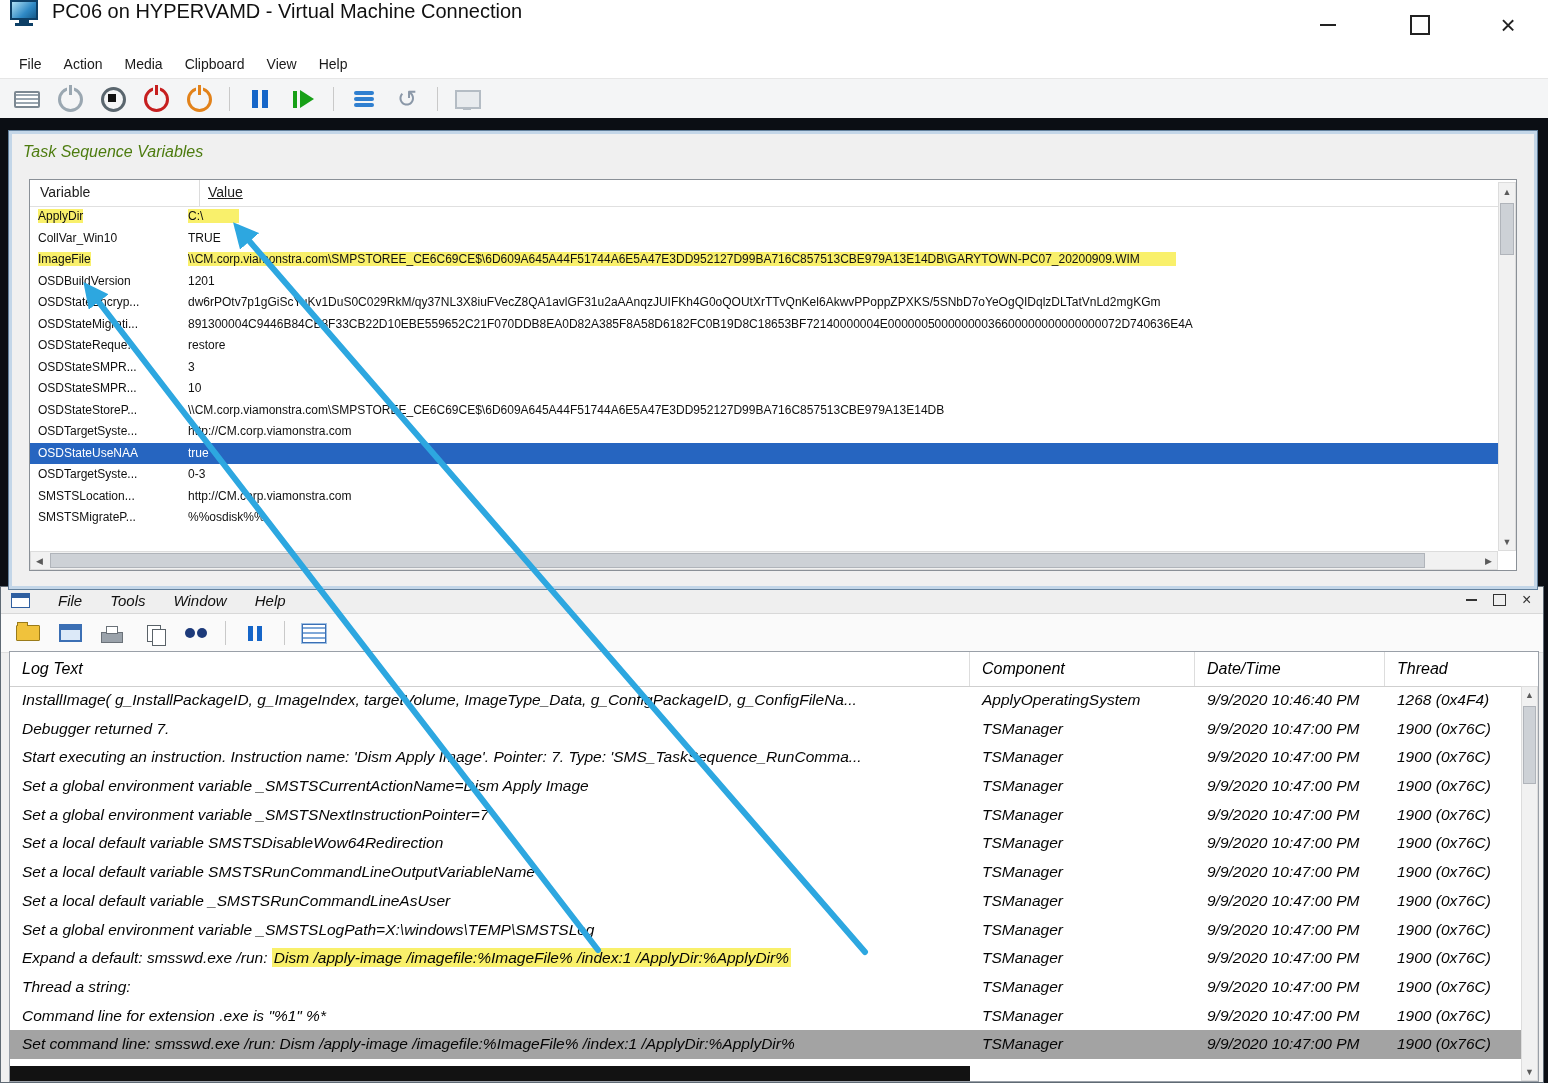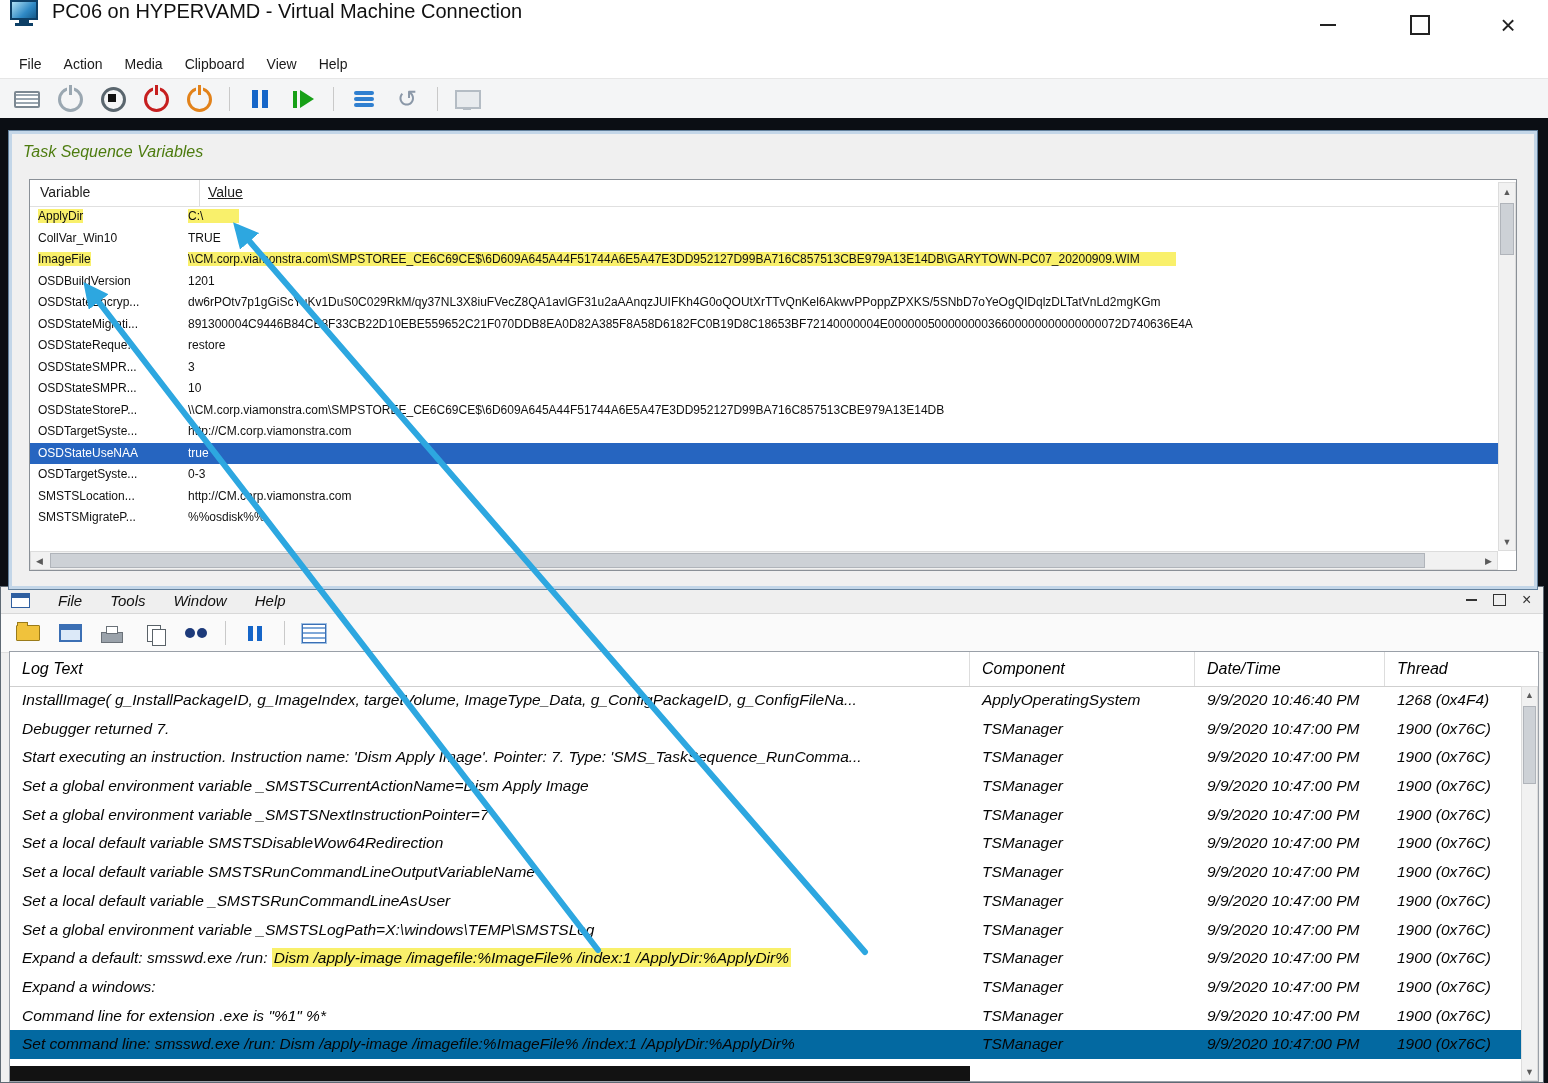--- a/index.html
+++ b/index.html
@@ -105,21 +105,21 @@
   .log{position:absolute;left:8px;top:64px;right:4px;bottom:0;background:#fff;border:1px solid #9aa0a8;box-sizing:border-box;}
   .log-header{display:flex;height:34px;font-style:italic;font-size:16px;color:#000;border-bottom:1px solid #cfcfcf;background:#fff;}
   .colA{width:960px;flex:none;box-sizing:border-box;padding-left:12px;overflow:hidden;}
   .colB{width:225px;flex:none;box-sizing:border-box;padding-left:12px;overflow:hidden;}
   .colC{width:190px;flex:none;box-sizing:border-box;padding-left:12px;overflow:hidden;}
   .colD{flex:1;box-sizing:border-box;padding-left:12px;overflow:hidden;}
   .log-header>div{line-height:33px;border-right:1px solid #ddd;}
   .log-header>.colD{border-right:none;}
   .log-rows{position:absolute;top:34px;left:0;right:17px;bottom:0;overflow:hidden;}
   .log-row{display:flex;height:28.7px;line-height:28.7px;font-style:italic;font-size:15.5px;color:#050505;white-space:nowrap;}
-  .log-row.shade{background:#0369a1;}
+  .log-row.shade{background:#a3a3a3;}
   .log-hl:not(:empty){background:#f9f06b;padding:1px 2px;}
   .partial-row{position:absolute;left:0;bottom:0;width:960px;height:15px;background:#121212;}
   .log-vscroll{position:absolute;top:34px;right:0;bottom:0;width:17px;}
   .log-vscroll .up{top:0;left:0;right:0;height:16px;}
   .log-vscroll .down{bottom:0;left:0;right:0;height:16px;}
   .log-vscroll .sb-thumb{top:19px;left:1px;right:1px;height:78px;}
 
   
   .arrows{position:absolute;left:0;top:0;width:1548px;height:1083px;pointer-events:none;z-index:60;}
 </style>
@@ -322,21 +322,21 @@
             </div>
 
             <div class="log-row">
               <div class="colA l-text"><span>Expand a default: smsswd.exe /run: </span><span class="log-hl">Dism /apply-image /imagefile:%ImageFile% /index:1 /ApplyDir:%ApplyDir%</span></div>
               <div class="colB">TSManager</div>
               <div class="colC">9/9/2020 10:47:00 PM</div>
               <div class="colD">1900 (0x76C)</div>
             </div>
 
             <div class="log-row">
-              <div class="colA l-text"><span>Expand a windows:</span><span class="log-hl"></span></div>
+              <div class="colA l-text"><span>Thread a string:</span><span class="log-hl"></span></div>
               <div class="colB">TSManager</div>
               <div class="colC">9/9/2020 10:47:00 PM</div>
               <div class="colD">1900 (0x76C)</div>
             </div>
 
             <div class="log-row">
               <div class="colA l-text"><span>Command line for extension .exe is "%1" %*</span><span class="log-hl"></span></div>
               <div class="colB">TSManager</div>
               <div class="colC">9/9/2020 10:47:00 PM</div>
               <div class="colD">1900 (0x76C)</div>

